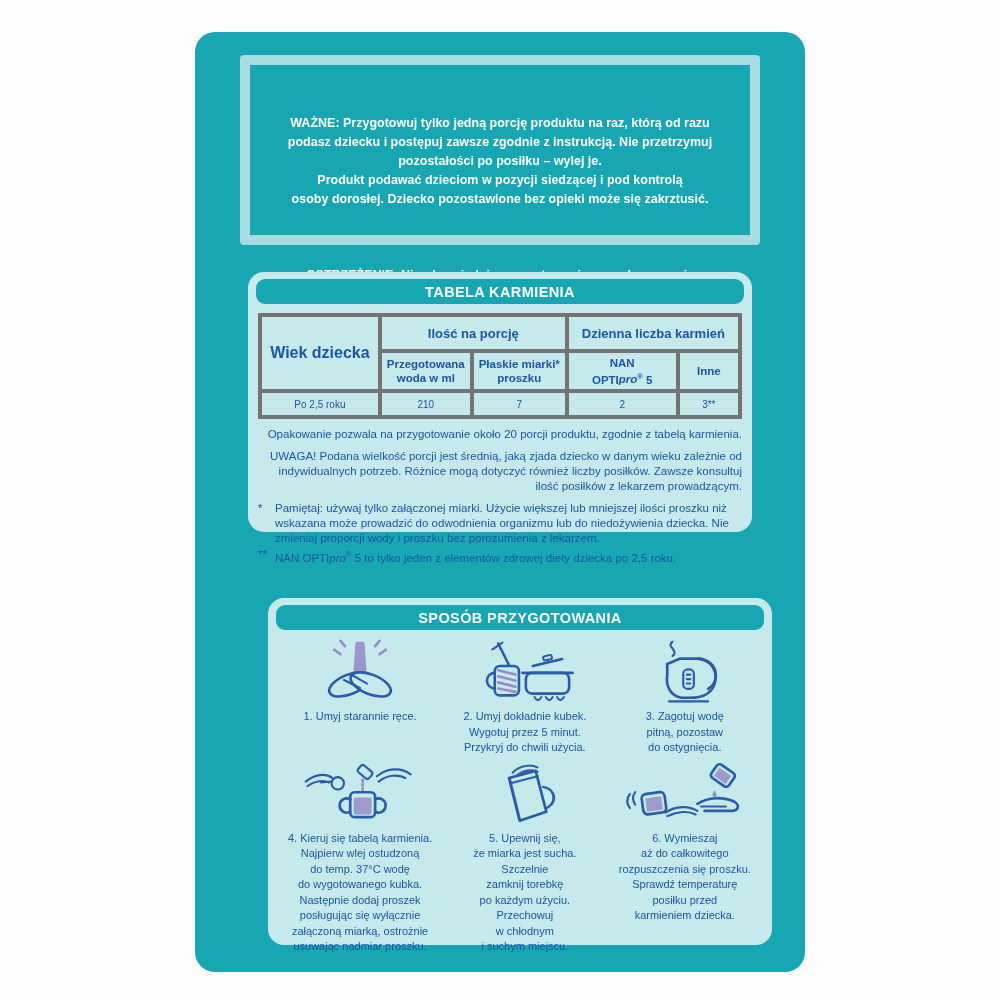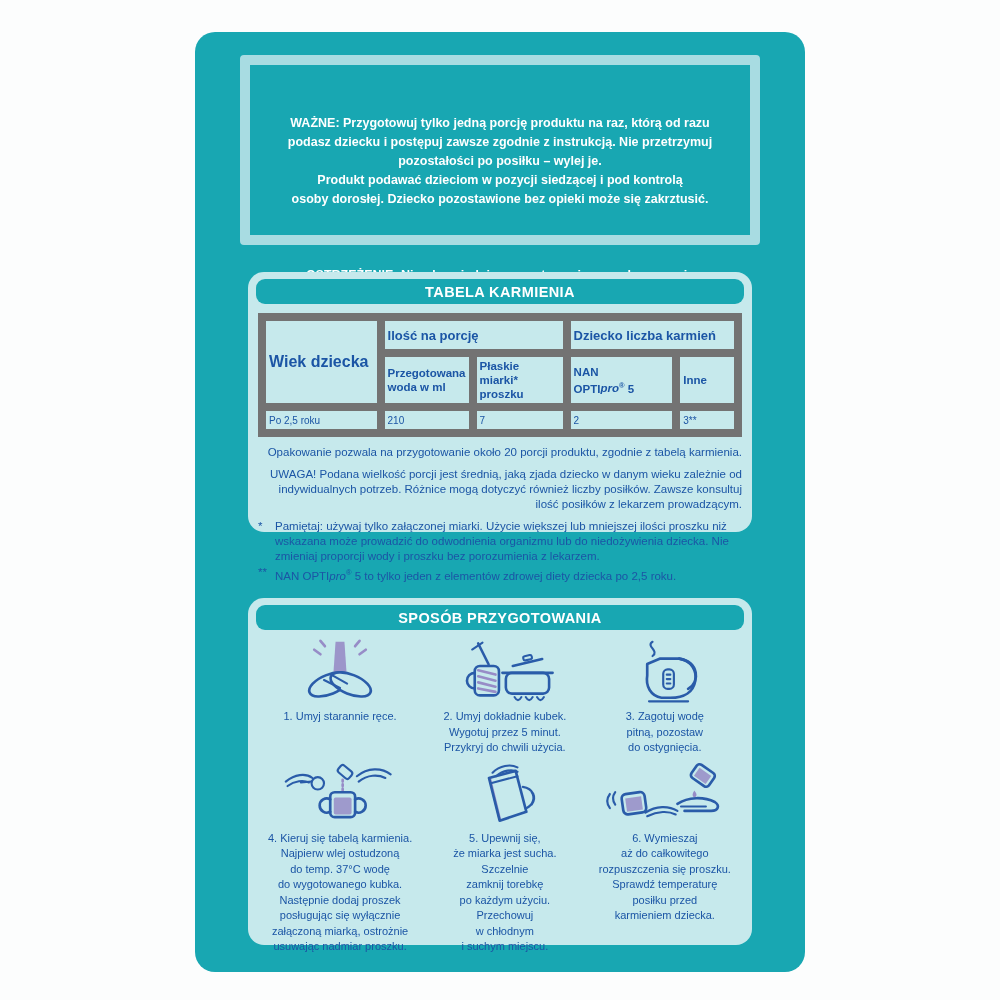--- a/index.html
+++ b/index.html
@@ -32,40 +32,40 @@
   }
   .warnbox .para + .para { margin-top:19px; }
   
   .panel {
     position:absolute; left:53px;
     width:504px;
     background:#c6e9ec;
     border-radius:16px;
   }
   .panel-1 { top:240px; height:260px; }
-  .panel-2 { top:566px; height:347px; }
+  .panel-2 { top:566px; height:347px;margin-left:20px; }
   .panel-bar {
     margin:7px 8px 0;
     height:25px;
     background:#18a7b2;
     border-radius:9px;
     color:#ffffff; font-weight:bold;
     font-size:14.5px; letter-spacing:.4px;
     display:flex; align-items:center; justify-content:center;
   }
   
   table.feed {
     border-collapse:collapse;
     margin:9px auto 0;
     width:484px;
     color:#1b55a5;
   }
   table.feed th, table.feed td {
-    border:8px solid #737373;
-    text-align:left; vertical-align:middle;
+    border:4px solid #737373;
+    text-align:center; vertical-align:middle;
     padding:2px 3px;
   }
   th.age-h  { font-size:16px; line-height:18px; width:121px; }
   th.grp    { font-size:13px; height:36px; }
   th.sub    { font-size:11.5px; line-height:14px; height:40px; }
   td.data   { font-weight:normal; font-size:10px; height:26px; }
   .w-water { width:92px;margin-left:44px; } .w-scoop { width:96px; } .w-nan { width:112px; } .w-inne { width:63px; }
   .brand-line { display:block; }
   .it { font-style:italic;margin-top:20px; }
   .sup { font-size:7.5px; vertical-align:super; }
@@ -122,21 +122,21 @@
   </div>
 
   <div class="panel panel-1">
     <div class="panel-bar">TABELA KARMIENIA</div>
 
     <table class="feed">
       <tbody>
         <tr>
           <th class="age-h" rowspan="2">Wiek dziecka</th>
           <th class="grp" colspan="2">Ilość na porcję</th>
-          <th class="grp" colspan="2">Dziecko liczba karmień</th>
+          <th class="grp" colspan="2">Dzienna liczba karmień</th>
         </tr>
         <tr>
           <th class="sub w-water">Przegotowana woda w ml</th>
           <th class="sub w-scoop">Płaskie miarki* proszku</th>
           <th class="sub w-nan">
             <span class="brand-line">NAN</span>
             <span class="brand-line"><span>OPTI</span><span class="it">pro</span><span class="sup">®</span><span> 5</span></span>
           </th>
           <th class="sub w-inne">Inne</th>
         </tr>

